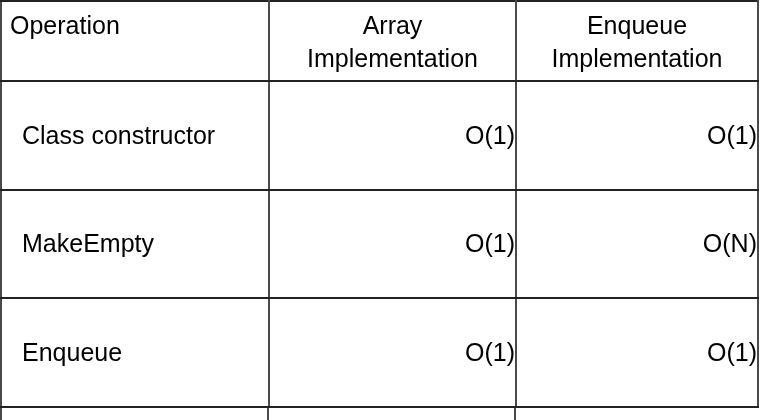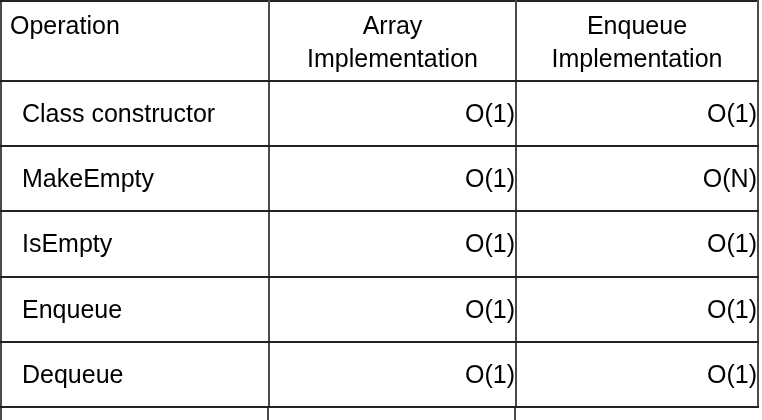--- a/index.html
+++ b/index.html
@@ -87,31 +87,21 @@
         <td class="cell-operation">Class constructor</td>
         <td class="cell-value">O(1)</td>
         <td class="cell-value">O(1)</td>
       </tr>
       <tr class="data-row">
         <td class="cell-operation">MakeEmpty</td>
         <td class="cell-value">O(1)</td>
         <td class="cell-value">O(N)</td>
       </tr>
       <tr class="data-row">
-        <td class="cell-operation">IsEmpty</td>
-        <td class="cell-value">O(1)</td>
-        <td class="cell-value">O(1)</td>
-      </tr>
-      <tr class="data-row">
         <td class="cell-operation">Enqueue</td>
-        <td class="cell-value">O(1)</td>
-        <td class="cell-value">O(1)</td>
-      </tr>
-      <tr class="data-row">
-        <td class="cell-operation">Dequeue</td>
         <td class="cell-value">O(1)</td>
         <td class="cell-value">O(1)</td>
       </tr>
     </tbody>
   </table>
 
   <div class="cut-stub" style="left:0px"></div>
   <div class="cut-stub" style="left:267px"></div>
   <div class="cut-stub" style="left:514px"></div>
 

